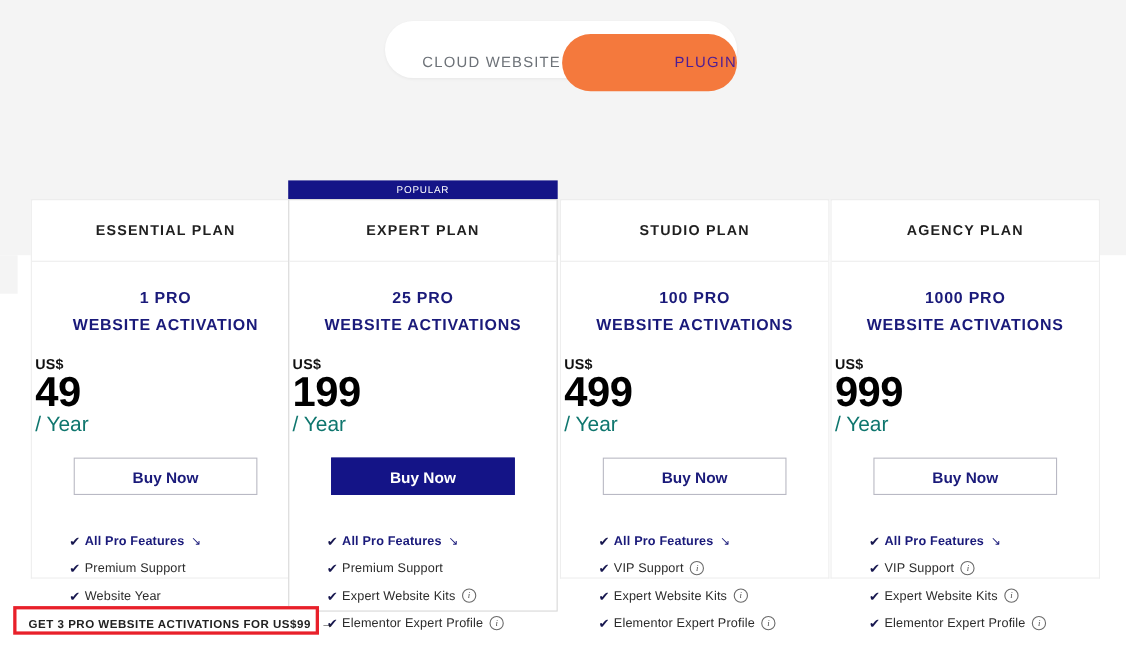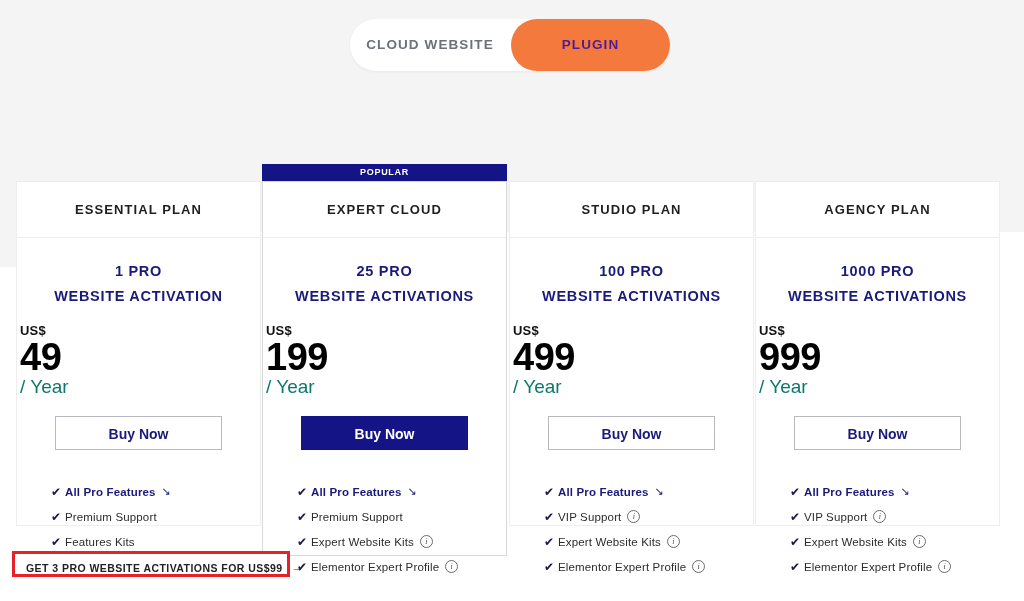--- a/index.html
+++ b/index.html
@@ -38,27 +38,27 @@
   .toggle-wrap {
     position: absolute;
     left: 350px; top: 19px;
     width: 320px; height: 52px;
     background: #ffffff;
     border-radius: 26px;
     box-shadow: 0 1px 3px rgba(0,0,0,0.05);
   }
   .toggle-opt {
     position: absolute;
-    top: 0;
+    top: 12px;
     height: 52px;
     line-height: 52px;
-    text-align: center;
+    text-align: right;
     font-size: 13.5px;
     letter-spacing: 1.1px;
-    font-weight: 700;
+    font-weight: 400;
     cursor: pointer;
     user-select: none;
   }
   .toggle-opt.inactive {
     left: 0;
     width: 160px;
     color: #6d7278;
   }
   .toggle-opt.active {
     left: 161px;
@@ -73,21 +73,21 @@
     position: absolute;
     left: 16px; top: 181px;
     width: 992px;
   }
   .card {
     position: absolute;
     top: 0;
     width: 245px;
     background: #ffffff;
   }
-  .card.c0 { left: 0px; }
+  .card.c0 { left: 12px; }
   .card.c1 { left: 246px; }
   .card.c2 { left: 493px; }
   .card.c3 { left: 739px; }
 
   .card-inner {
     position: relative;
     background: #ffffff;
     border: 1px solid #eeeeee;
     border-top: 1px solid #ececec;
     box-sizing: border-box;
@@ -102,21 +102,21 @@
   .popular-banner {
     position: absolute;
     left: 246px; top: -17px;
     width: 245px;
     height: 17px;
     line-height: 17px;
     background: #141487;
     color: #ffffff;
     text-align: center;
     font-size: 9px;
-    font-weight: 700;
+    font-weight: 400;
     letter-spacing: 0.7px;
     box-sizing: border-box;
   }
 
   .plan-head {
     height: 55px;
     line-height: 55px;
     text-align: center;
     font-size: 13px;
     font-weight: 700;
@@ -298,30 +298,30 @@
               <span class="check">✔</span>
               <span class="ftxt">All Pro Features</span>
               <span class="arrow-dr">↘</span>
             </li>
             <li class="feat">
               <span class="check">✔</span>
               <span class="ftxt">Premium Support</span>
             </li>
             <li class="feat">
               <span class="check">✔</span>
-              <span class="ftxt">Features Kits</span>
+              <span class="ftxt">Website Year</span>
             </li>
           </ul>
         </div>
       </div>
     </div>
 
     <div class="card c1 popular">
       <div class="card-inner">
-        <div class="plan-head">EXPERT CLOUD</div>
+        <div class="plan-head">EXPERT PLAN</div>
         <div class="plan-body">
           <div class="act-count">25 PRO</div>
           <div class="act-label">WEBSITE ACTIVATIONS</div>
           <div class="price-row">
             <span class="price-cur">US$</span>
             <span class="price-amt">199</span>
             <span class="price-per">/ Year</span>
           </div>
           <div class="buy-btn filled">Buy Now</div>
           <ul class="features">

